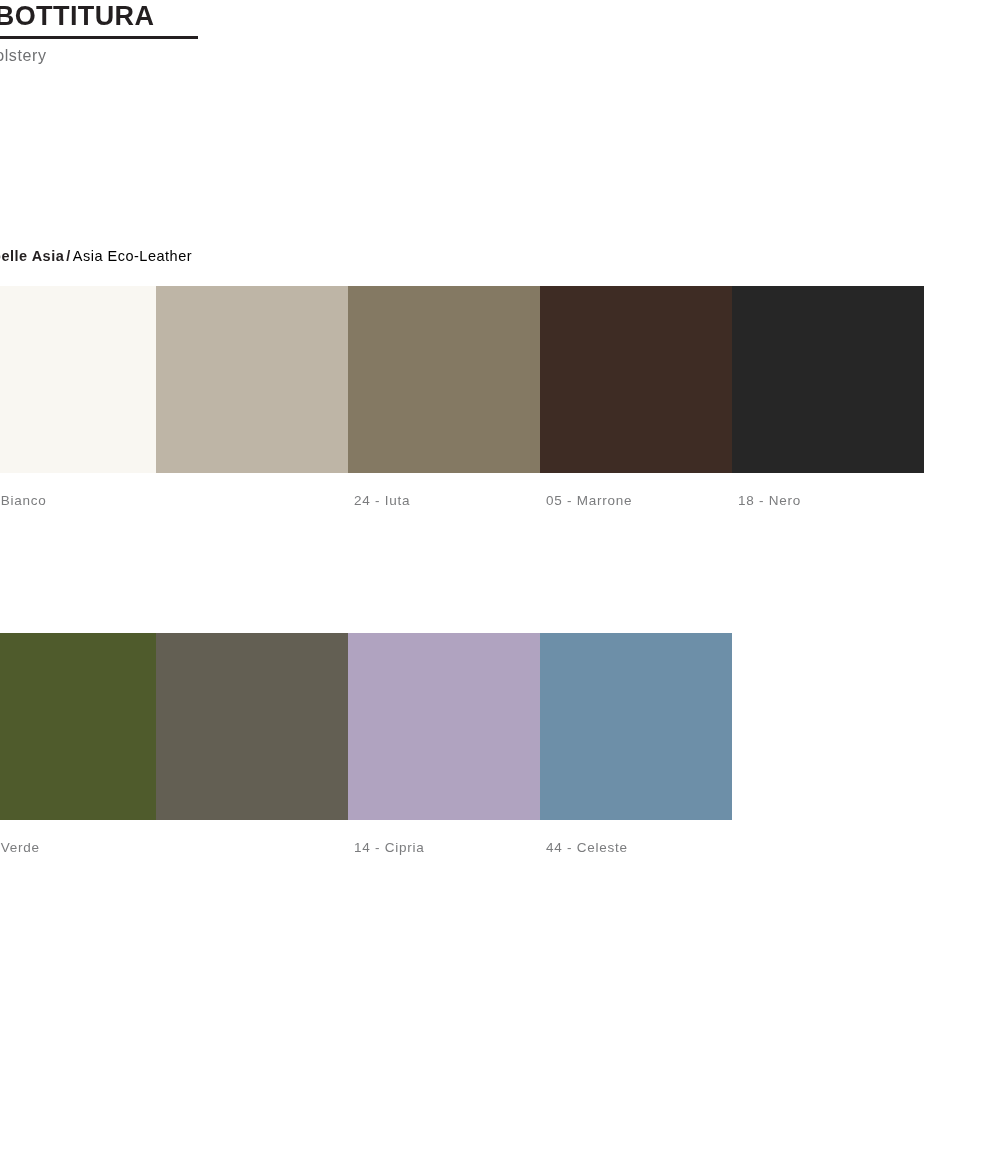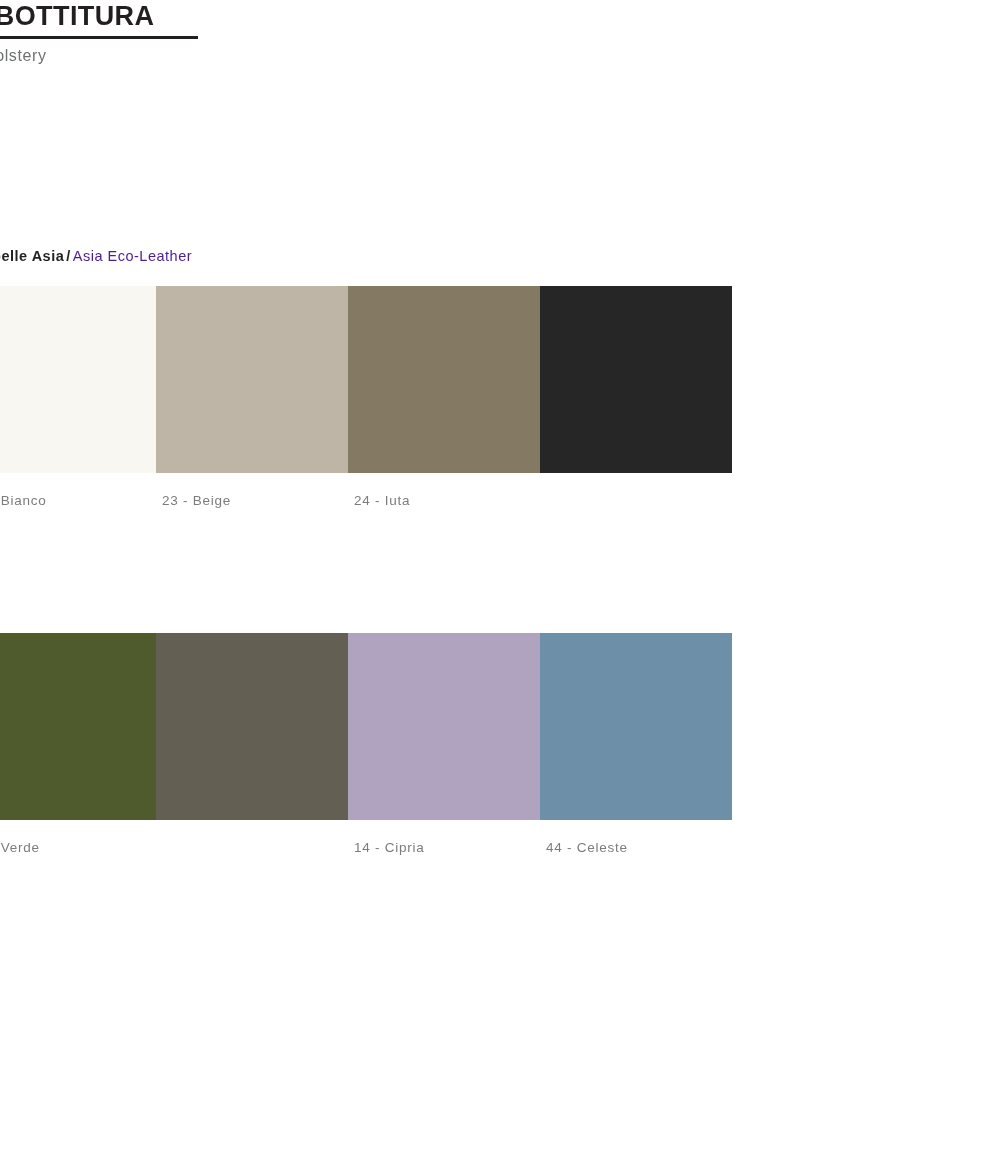--- a/index.html
+++ b/index.html
@@ -73,21 +73,21 @@
     font-weight: 700;
     color: #231f20;
   }
   .section-label .sl-sep {
     font-weight: 700;
     color: #231f20;
     padding: 0 2px;
   }
   .section-label .sl-en {
     font-weight: 400;
-    color: #4c1d95;
+    color: #000000;
   }
 
   
   .swatch-row {
     position: absolute;
     left: -36px;
     display: flex;
     flex-direction: row;
     align-items: flex-start;
   }
@@ -129,28 +129,32 @@
     <span class="sl-it">Ecopelle Asia</span><span class="sl-sep">/</span><span class="sl-en">Asia Eco-Leather</span>
   </div>
 
   <div class="swatch-row row-1" id="row-0">
       <div class="swatch-cell">
         <div class="swatch-chip" style="background: rgb(249, 247, 242);"></div>
         <div class="swatch-label">01 - Bianco</div>
       </div>
       <div class="swatch-cell">
         <div class="swatch-chip" style="background: rgb(190, 181, 166);"></div>
-        <div class="swatch-label">23 - Beige</div>
       </div>
       <div class="swatch-cell">
         <div class="swatch-chip" style="background: rgb(132, 121, 99);"></div>
         <div class="swatch-label">24 - Iuta</div>
       </div>
       <div class="swatch-cell">
+        <div class="swatch-chip" style="background: rgb(62, 44, 36);"></div>
+        <div class="swatch-label">05 - Marrone</div>
+      </div>
+      <div class="swatch-cell">
         <div class="swatch-chip" style="background: rgb(38, 38, 38);"></div>
+        <div class="swatch-label">18 - Nero</div>
       </div>
     </div>
   <div class="swatch-row row-2" id="row-1">
       <div class="swatch-cell">
         <div class="swatch-chip" style="background: rgb(79, 91, 44);"></div>
         <div class="swatch-label">06 - Verde</div>
       </div>
       <div class="swatch-cell">
         <div class="swatch-chip" style="background: rgb(99, 95, 83);"></div>
       </div>

